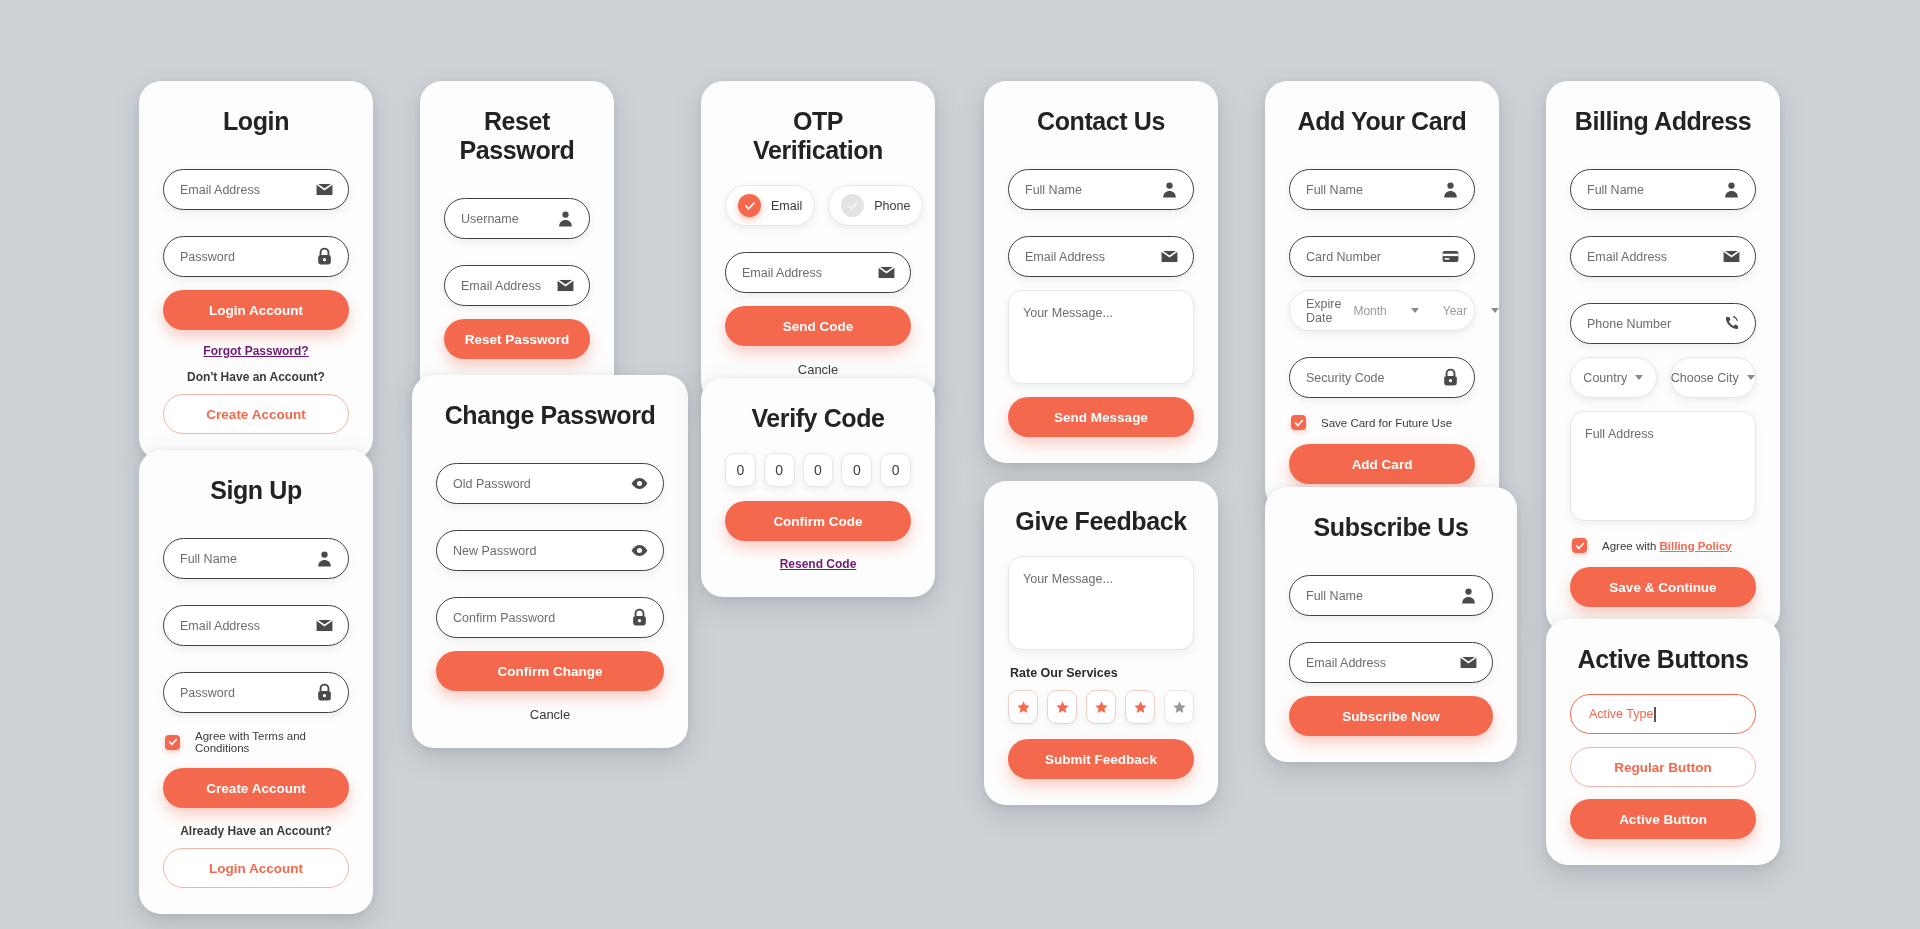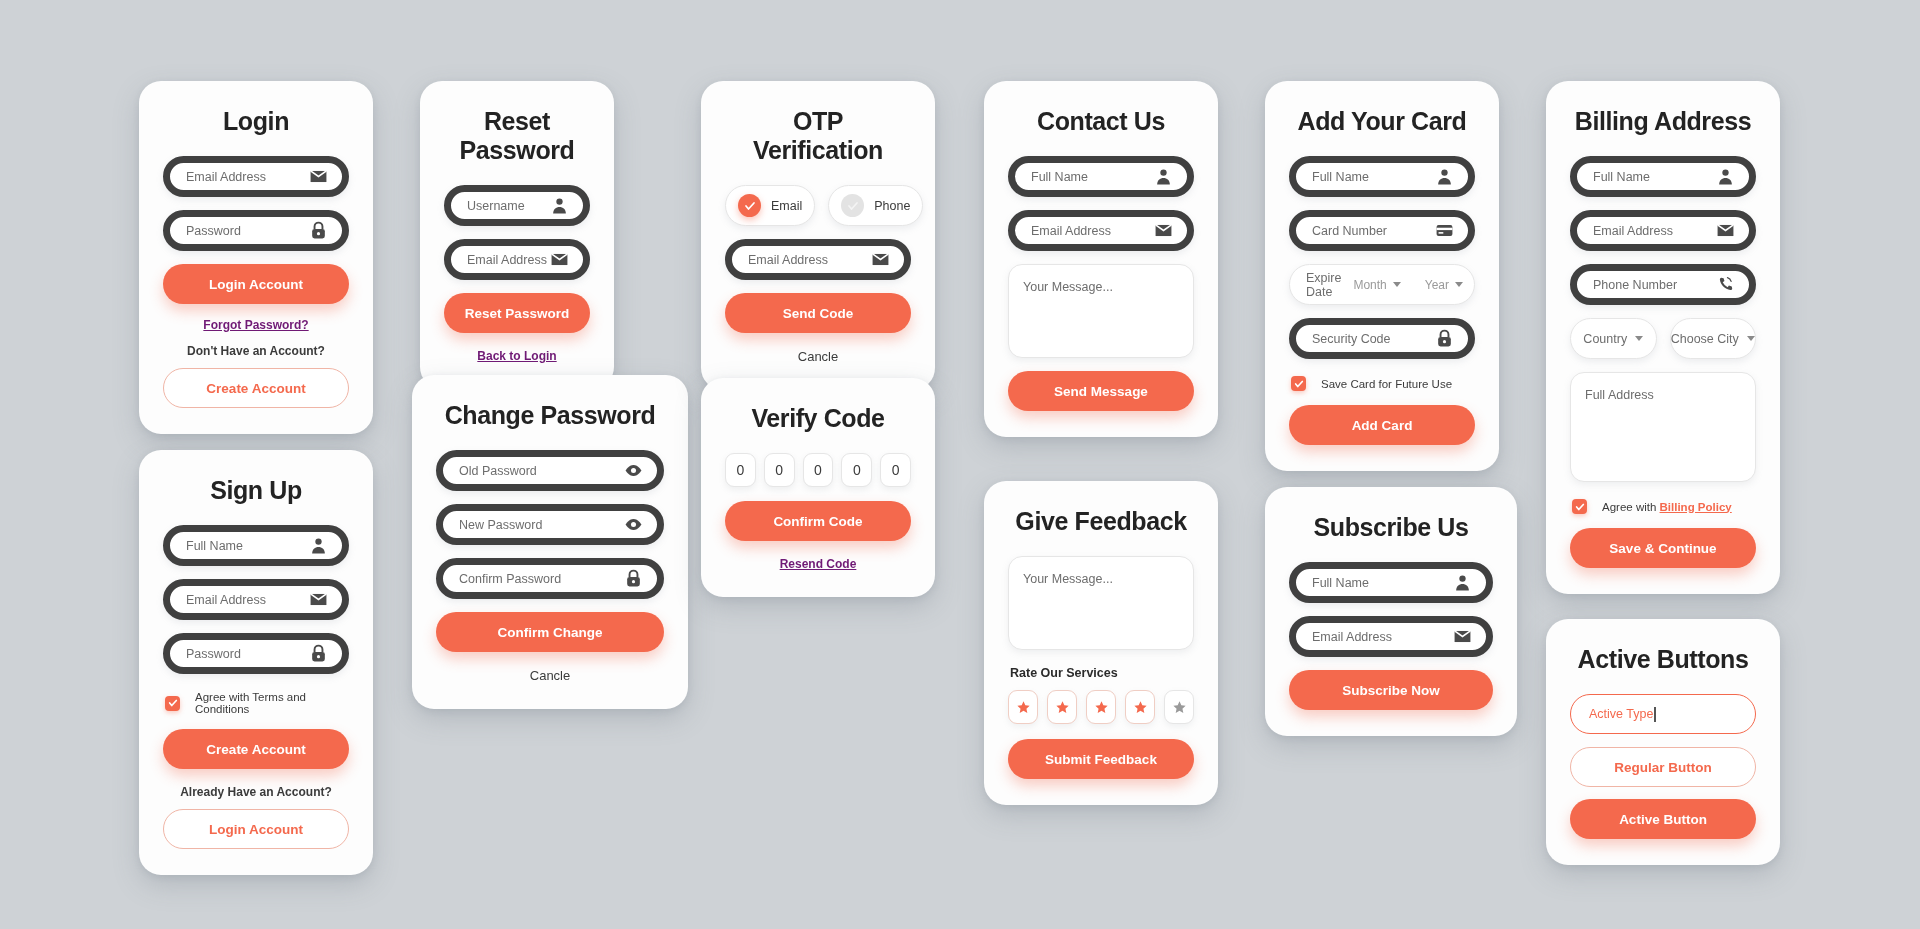--- a/index.html
+++ b/index.html
@@ -26,28 +26,29 @@
     font-weight: 800;
     color: #232323;
     letter-spacing: -.4px;
     margin-bottom: 20px;
   }
 
   
   .field {
     position: relative;
     height: 41px;
-    border: 7px solid #404040;
+    border: 1px solid #404040;
     border-radius: 21px;
     background: #fff;
     box-shadow: 0 3px 7px rgba(150,158,166,.16);
     display: flex;
     align-items: center;
     padding: 0 14px 0 16px;
     margin-bottom: 13px;
+    margin-top: 13px;
   }
   .field .ph {
     font-size: 12.5px;
     color: #6d6d6d;
     flex: 1;
     white-space: nowrap;
     overflow: hidden;
   }
   .field .ico { width: 19px; height: 19px; flex: 0 0 auto; display:flex; align-items:center; justify-content:center; }
 
@@ -168,21 +169,21 @@
     border-radius: 21px;
     background: #fff;
     box-shadow: 0 3px 7px rgba(150,158,166,.16);
     display: flex; align-items: center;
     margin-bottom: 13px;
     padding: 0 4px 0 16px;
   }
   .expire .lab { font-size: 12.5px; color: #6d6d6d; flex: 1; }
   .expire .sep { width: 1px; height: 20px; background: #e6e6e6; }
   .expire .sel {
-    display: flex; align-items: center; gap: 6px;
+    display: flex; align-items: center; gap: 24px;
     font-size: 12px; color: #9a9a9a;
     padding: 0 12px;
     cursor: pointer;
     white-space: nowrap;
   }
 
   
   .sel-row { display: flex; gap: 13px; margin-bottom: 13px; }
   .sel-pill {
     flex: 1;

